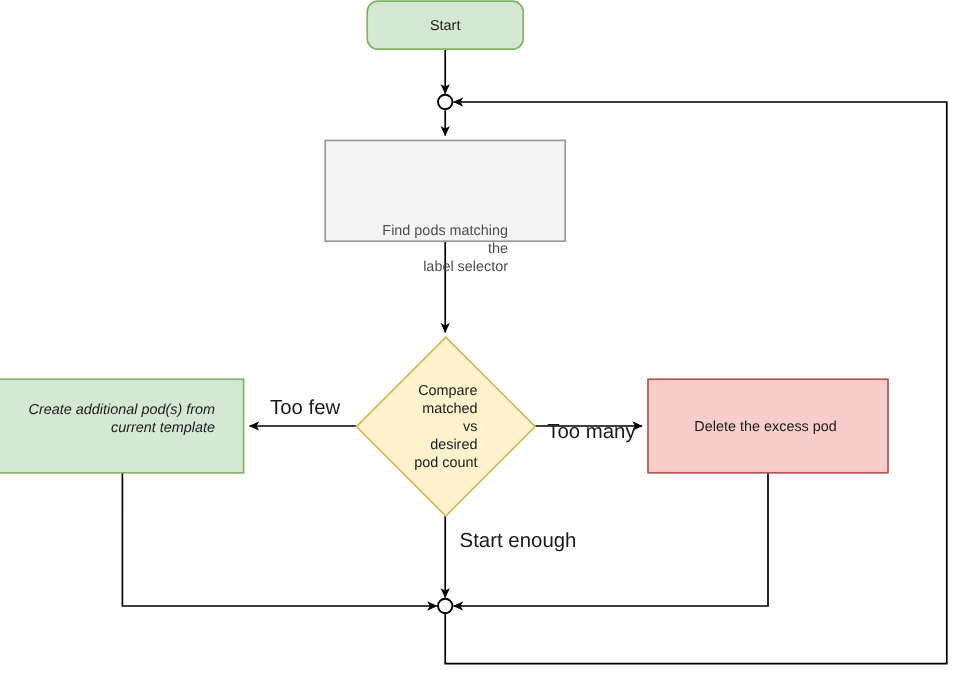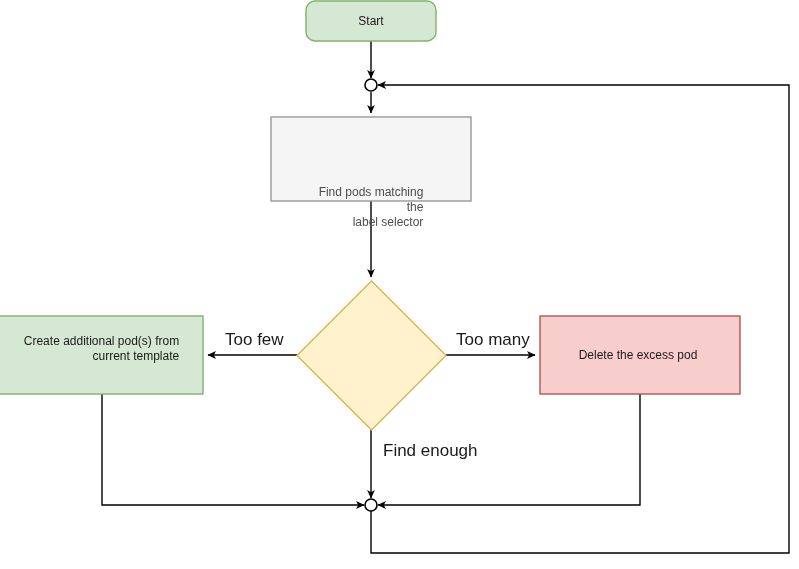--- a/index.html
+++ b/index.html
@@ -90,25 +90,30 @@
     <circle cx="371" cy="85" r="6" fill="#ffffff" stroke="#000000" stroke-width="1.6"></circle>
     <circle cx="371" cy="505" r="6" fill="#ffffff" stroke="#000000" stroke-width="1.6"></circle>
   </svg>
 
   <div class="node-label" style="left:306px; top:1px; width:130px; height:40px;">Start</div>
 
   <div class="node-label" style="left:271px; top:117px; width:200px; height:84px; color:#4d4d4d;margin-top:48px;">Find pods matching
 the
 label selector</div>
 
+  <div class="node-label" style="left:297px; top:281px; width:149px; height:149px;">Compare
+matched
+vs
+desired
+pod count</div>
 
-  <div class="node-label" style="left:0px; top:316px; width:203px; height:66px;">Create additional pod(s) from
+  <div class="node-label" style="left:0px; top:316px; width:203px; height:66px;font-style:italic;">Create additional pod(s) from
 current template</div>
 
   <div class="node-label" style="left:540px; top:316px; width:196px; height:78px;">Delete the excess pod</div>
 
   <div class="edge-label" style="left:225px; top:333px;">Too few</div>
 
-  <div class="edge-label" style="left:456px; top:333px;">Too many</div>
+  <div class="edge-label" style="left:456px; top:353px;">Too many</div>
 
-  <div class="edge-label" style="left:383px; top:444px;">Find enough</div>
+  <div class="edge-label" style="left:383px; top:444px;">Start enough</div>
 
 </div>
 
 </body></html>

